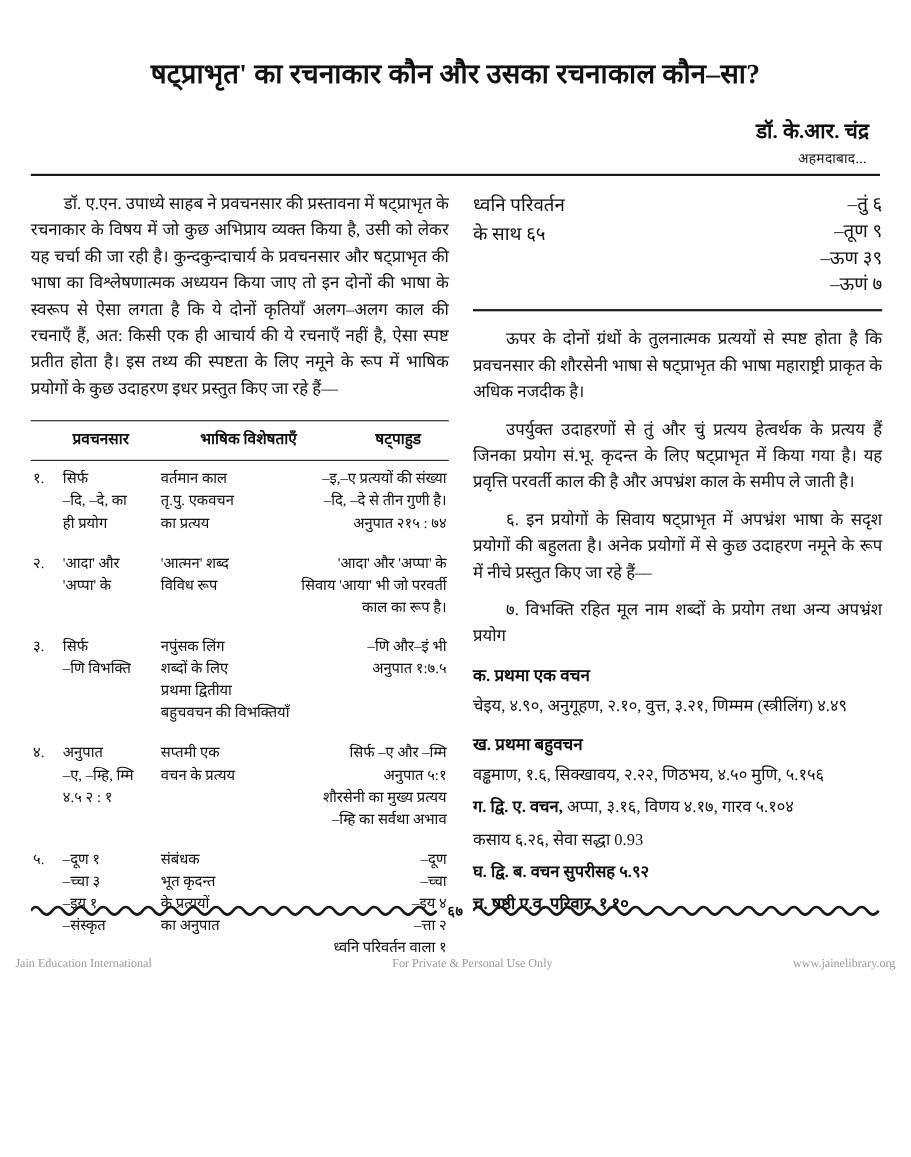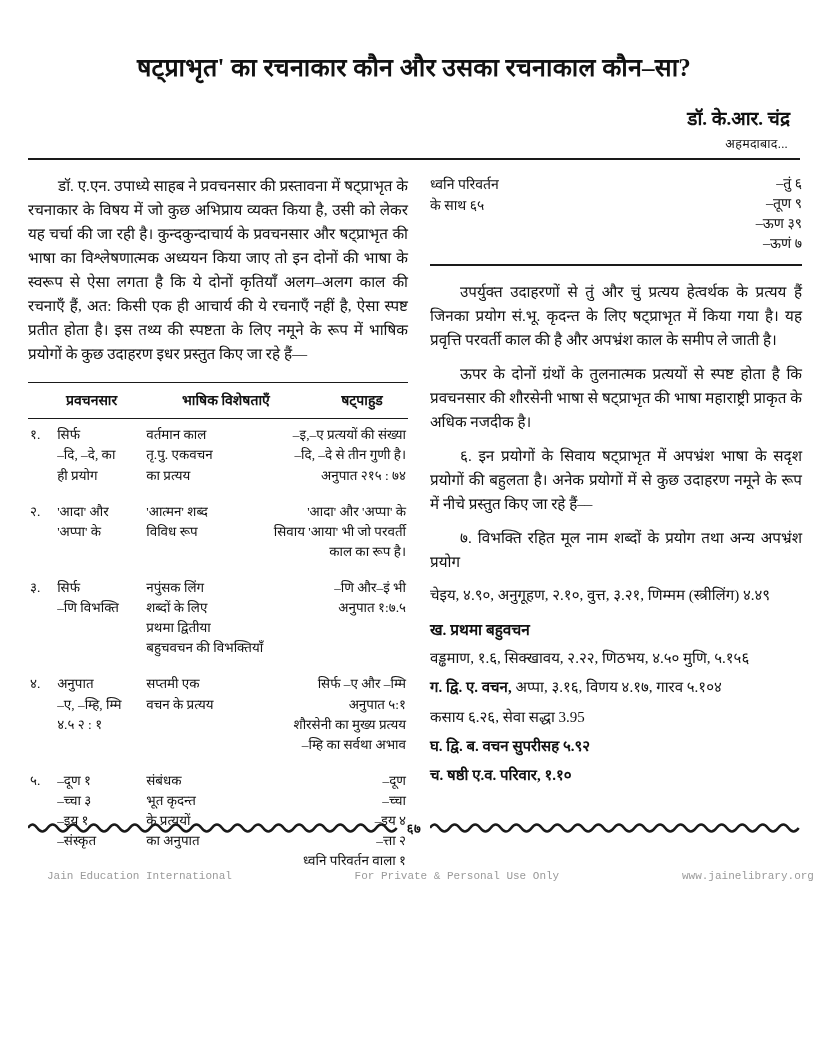--- a/index.html
+++ b/index.html
@@ -70,21 +70,21 @@
     text-align: justify;
     margin: 0 0 10px 0;
   }
   .para.indent { text-indent: 30px; }
 
   
   .topnote {
     display: flex;
     justify-content: space-between;
     align-items: flex-start;
-    font-size: 14px;
+    font-size: 17px;
     line-height: 1.5;
   }
   .topnote-left  { text-align: left; }
   .topnote-right { text-align: right; white-space: pre-line; line-height: 1.42; }
   .rule-mid {
     border: 0;
     border-top: 2px solid #1a1a1a;
     margin: 10px 0 14px 0;
   }
 
@@ -165,24 +165,23 @@
   }
 
   
   .footer {
     position: absolute;
     left: 0; right: 0;
     bottom: 14px;
     display: flex;
     justify-content: space-between;
     padding: 0 14px;
-    font-family: Liberation Mono, monospace;
+    font-family: Liberation Serif, serif;
     font-size: 11px;
     color: #9a9a9a;
-    margin-left: 33px;
   }
 </style>
 </head>
 <body>
 
 <div class="page">
 
   <div class="title-block">
     <h1 class="doc-title">षट्प्राभृत' का रचनाकार कौन और उसका रचनाकाल कौन–सा?</h1>
     <div class="author-line">डॉ. के.आर. चंद्र</div>
@@ -315,33 +314,34 @@
       <div class="topnote">
         <div class="topnote-left" style="white-space:pre-line;">ध्वनि परिवर्तन
 के साथ ६५</div>
         <div class="topnote-right">–तुं ६
 –तूण ९
 –ऊण ३९
 –ऊणं ७</div>
       </div>
       <hr class="rule-mid">
 
+      <p class="para indent">ऊपर के दोनों ग्रंथों के तुलनात्मक प्रत्ययों से स्पष्ट होता है कि प्रवचनसार की  शौरसेनी भाषा से षट्प्राभृत की भाषा महाराष्ट्री प्राकृत के अधिक नजदीक है।</p>
       <p class="para indent">उपर्युक्त उदाहरणों से तुं और चुं प्रत्यय हेत्वर्थक के प्रत्यय हैं जिनका प्रयोग सं.भू.  कृदन्त के लिए षट्प्राभृत में किया गया है। यह प्रवृत्ति परवर्ती काल की है और  अपभ्रंश काल के समीप ले जाती है।</p>
-      <p class="para indent">ऊपर के दोनों ग्रंथों के तुलनात्मक प्रत्ययों से स्पष्ट होता है कि प्रवचनसार की  शौरसेनी भाषा से षट्प्राभृत की भाषा महाराष्ट्री प्राकृत के अधिक नजदीक है।</p>
       <p class="para indent">६. इन प्रयोगों के सिवाय षट्प्राभृत में अपभ्रंश भाषा के सदृश प्रयोगों की बहुलता है। अनेक प्रयोगों में से कुछ उदाहरण नमूने के रूप में नीचे प्रस्तुत किए जा रहे  हैं––</p>
       <p class="para indent">७. विभक्ति रहित मूल नाम शब्दों के प्रयोग तथा अन्य अपभ्रंश प्रयोग</p>
 
+      <div class="subhead">क. प्रथमा एक वचन</div>
       <div class="listline">चेइय, ४.९०, अनुगूहण, २.१०, वुत्त, ३.२१, णिम्मम (स्त्रीलिंग) ४.४९</div>
 
       <div class="subhead">ख. प्रथमा बहुवचन</div>
       <div class="listline">वड्ढमाण, १.६, सिक्खावय, २.२२, णिठभय, ४.५० मुणि, ५.१५६</div>
 
       <div id="right-items">
           <div class="listline"><b>ग. द्वि. ए. वचन,</b><span> अप्पा, ३.१६, विणय ४.१७, गारव ५.१०४</span></div>
-          <div class="listline"><span>कसाय ६.२६, सेवा  सद्धा 3.95</span></div>
+          <div class="listline"><span>कसाय ६.२६, सेवा  सद्धा 0.93</span></div>
           <div class="listline"><b>घ. द्वि. ब. वचन सुपरीसह ५.९२</b></div>
           <div class="listline"><b>च. षष्ठी ए.व. परिवार, १.१०</b></div>
         </div>
     </div>
   </div>
 
   <div class="bottom-orn">
     <div class="orn-seg">
       <svg viewBox="0 0 360 18" preserveAspectRatio="none" aria-hidden="true">
         <path d="M0 9 q4 -7 9 0 q5 7 10 0 q5 -7 10 0 q5 7 10 0 q5 -7 10 0 q5 7 10 0

